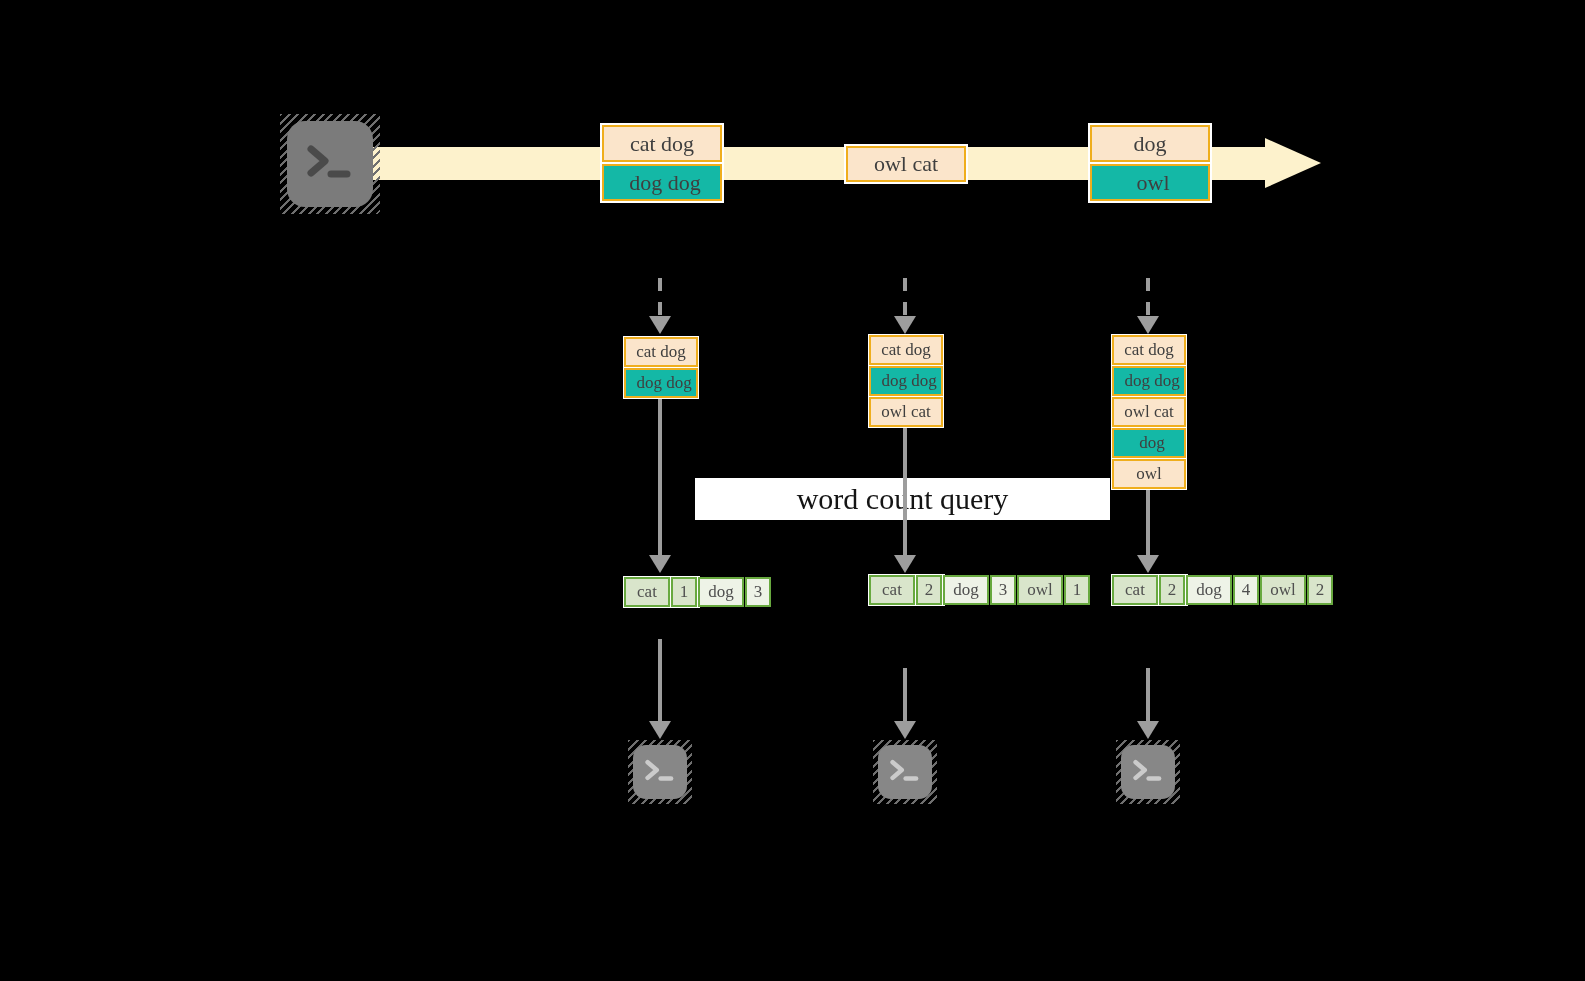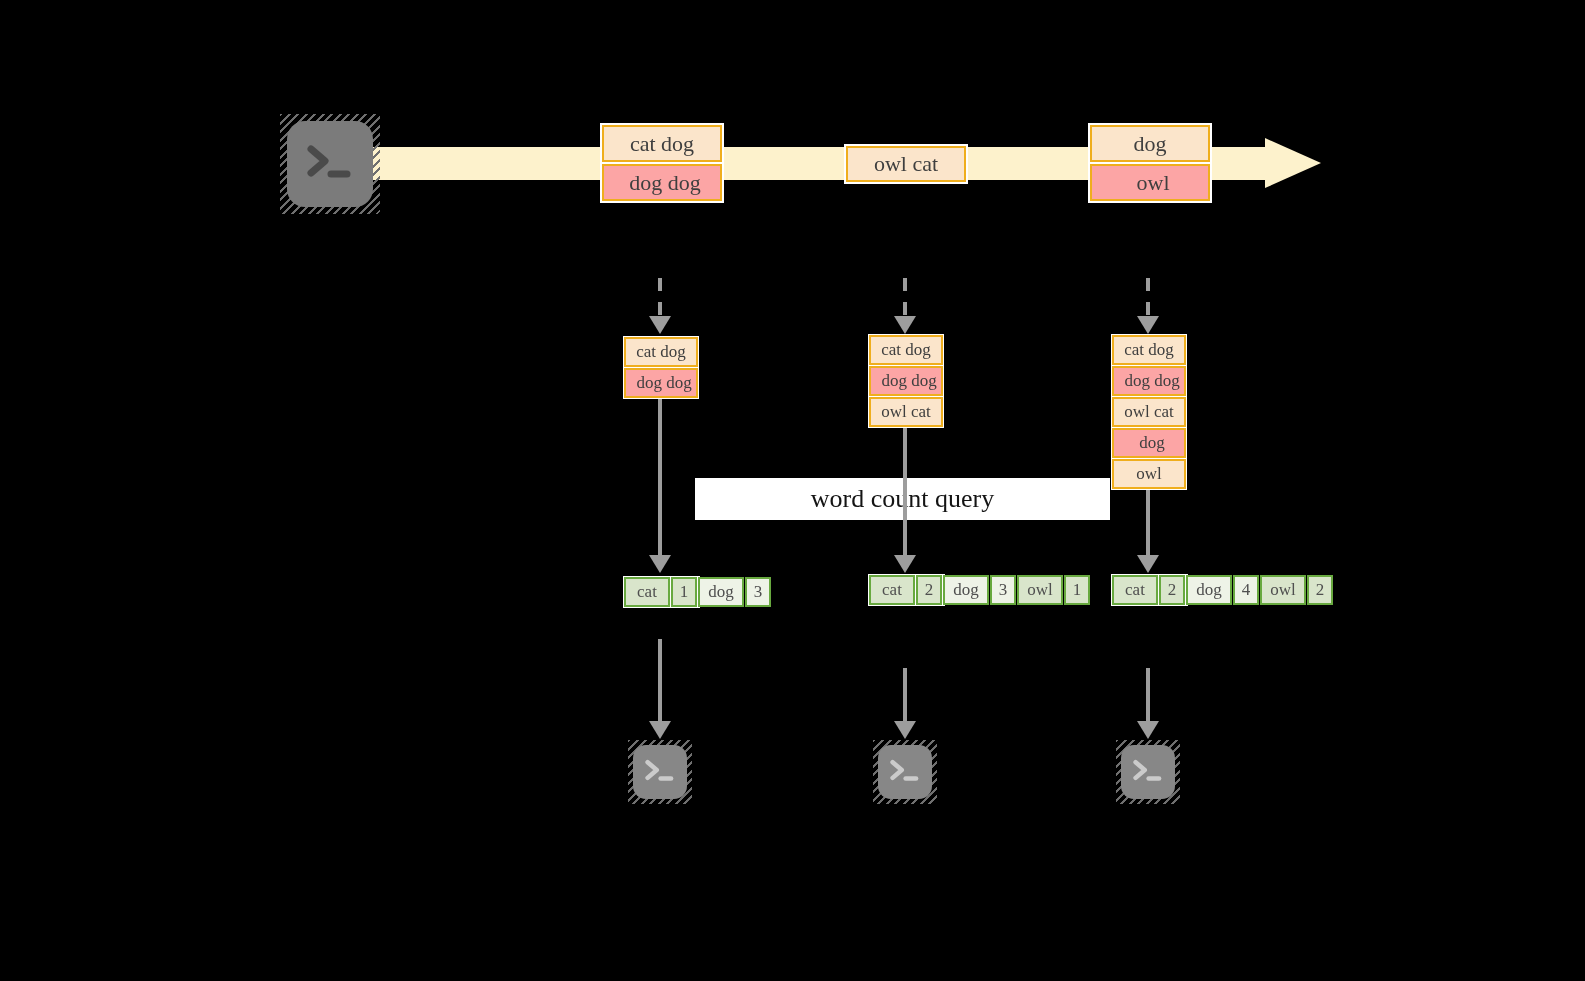--- a/index.html
+++ b/index.html
@@ -34,33 +34,33 @@
   .obox{padding:2px;gap:2px;width:120px;}
   .sbox{padding:1px;gap:1px;width:74px;}
   .orow,.srow{
     box-sizing:border-box;border:2px solid #efae1d;
     display:flex;align-items:center;justify-content:center;color:#3f3f3f;
   }
   .orow{height:37px;font-size:22px;}
   .orow.h36{height:36px;}
   .srow{height:30px;font-size:17px;}
   .peach{background:#fbe5cb;}
-  .cream{background:#fca5a5;padding-left:6px;}
+  .cream{background:#14b8a6;padding-left:6px;}
   
   .vdash{position:absolute;width:4px;z-index:5;
     background:repeating-linear-gradient(to bottom,#9d9d9d 0 13px,transparent 13px 24px);}
   .vline{position:absolute;width:4px;background:#9d9d9d;z-index:5;}
   .ahead{position:absolute;width:0;height:0;z-index:5;
     border-left:11px solid transparent;border-right:11px solid transparent;
     border-top:18px solid #9d9d9d;}
   
   .query{
     position:absolute;left:695px;top:462px;width:415px;height:42px;background:#ffffff;z-index:4;
     display:flex;align-items:center;justify-content:center;
-    font-size:26px;color:#141414;
+    font-size:30px;color:#141414;
   }
   
   .gtable{position:absolute;background:#fff;padding:1px;display:flex;flex-direction:row;gap:1px;z-index:2;width:75px;}
   .grow{display:flex;gap:1px;}
   .gcell{
     box-sizing:border-box;height:30px;border:2px solid #68a93f;
     display:flex;align-items:center;justify-content:center;font-size:17px;color:#4f4f4f;
   }
   .gcell.word{width:46px;}
   .gcell.count{width:26px;}

